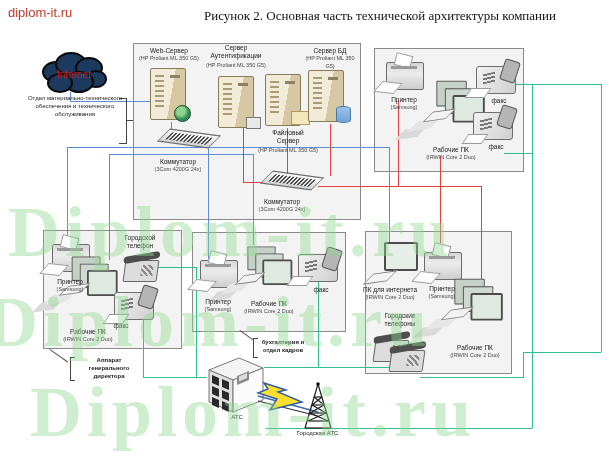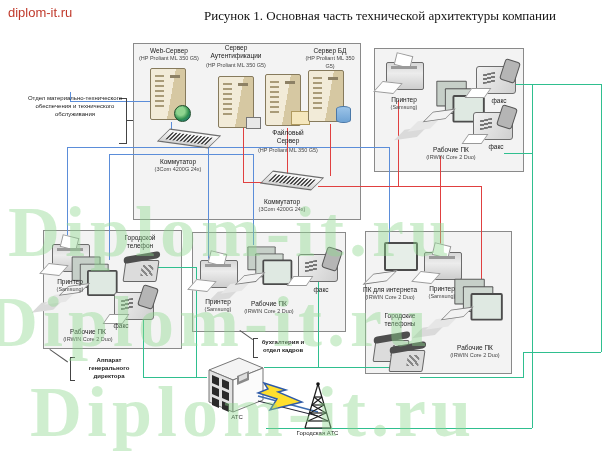--- a/index.html
+++ b/index.html
@@ -63,21 +63,21 @@
   .monitor{width:30px;height:25px;background:#e6eee8;border:2px solid #4c4c4c;border-radius:2px;}
   .kbd{width:22px;height:9px;background:#f4f4f4;border:1px solid #777;transform:skew(-45deg,-8deg);}
   svg{display:block;}
 </style>
 </head>
 <body>
 
 <div class="stage">
 
   <div class="site-wm">diplom-it.ru</div>
-  <div class="title">Рисунок 1. Основная часть технической архитектуры компании</div>
+  <div class="title">Рисунок 2. Основная часть технической архитектуры компании</div>
 
   <div class="wm" style="left:8px;top:196px">Diplom-it.ru</div>
   <div class="wm" style="left:-14px;top:286px">Diplom-it.ru</div>
   <div class="wm" style="left:30px;top:376px">Diplom-it.ru</div>
 
   <div class="box" style="left:133px;top:43px;width:226px;height:175px"></div>
   <div class="box" style="left:374px;top:48px;width:148px;height:122px"></div>
   <div class="box" style="left:43px;top:230px;width:137px;height:117px"></div>
   <div class="box" style="left:192px;top:232px;width:152px;height:98px"></div>
   <div class="box" style="left:365px;top:231px;width:145px;height:141px"></div>
@@ -110,20 +110,33 @@
   <div class="w w-g" style="left:264px;top:367px;width:138px;height:1px"></div>
   <div class="w w-g" style="left:532px;top:84px;width:1px;height:344px"></div>
   <div class="w w-g" style="left:514px;top:84px;width:88px;height:1px"></div>
   <div class="w w-g" style="left:504px;top:153px;width:28px;height:1px"></div>
   <div class="w w-g" style="left:266px;top:428px;width:266px;height:1px"></div>
   <div class="w w-g" style="left:601px;top:84px;width:1px;height:268px"></div>
   <div class="w w-g" style="left:523px;top:352px;width:78px;height:1px"></div>
   <div class="w w-g" style="left:523px;top:352px;width:1px;height:25px"></div>
   <div class="w w-g" style="left:420px;top:377px;width:104px;height:1px"></div>
 
+  <div class="icon" style="left:38px;top:50px">
+    <svg width="72" height="50" viewBox="0 0 72 50">
+      <g fill="#1b3a5e" stroke="#0a0a0a" stroke-width="2">
+        <ellipse cx="18" cy="22" rx="13" ry="10"></ellipse>
+          <ellipse cx="33" cy="14" rx="15" ry="11"></ellipse>
+        <ellipse cx="51" cy="18" rx="13" ry="10"></ellipse>
+          <ellipse cx="58" cy="29" rx="10" ry="8"></ellipse>
+        <ellipse cx="41" cy="32" rx="14" ry="10"></ellipse>
+          <ellipse cx="22" cy="33" rx="12" ry="9"></ellipse>
+      </g>
+      <text x="36" y="28" text-anchor="middle" font-size="10" fill="#cc2222" font-family="Liberation Sans, sans-serif">Internet</text>
+    </svg>
+  </div>
 
   <div class="lbl" style="left:26px;top:95px;width:98px;font-size:6px">Отдел материально-технического обеспечения и технического обслуживания</div>
   <div class="w w-k" style="left:126px;top:98px;width:1px;height:46px"></div>
   <div class="w w-k" style="left:119px;top:98px;width:7px;height:1px"></div>
   <div class="w w-k" style="left:119px;top:143px;width:7px;height:1px"></div>
   <div class="w w-k" style="left:127px;top:120px;width:6px;height:1px"></div>
 
   <div class="lbl" style="left:138px;top:47px;width:62px">
     <span>Web-Сервер</span>
     <span class="spec">(HP Proliant ML 350 G5)</span>

